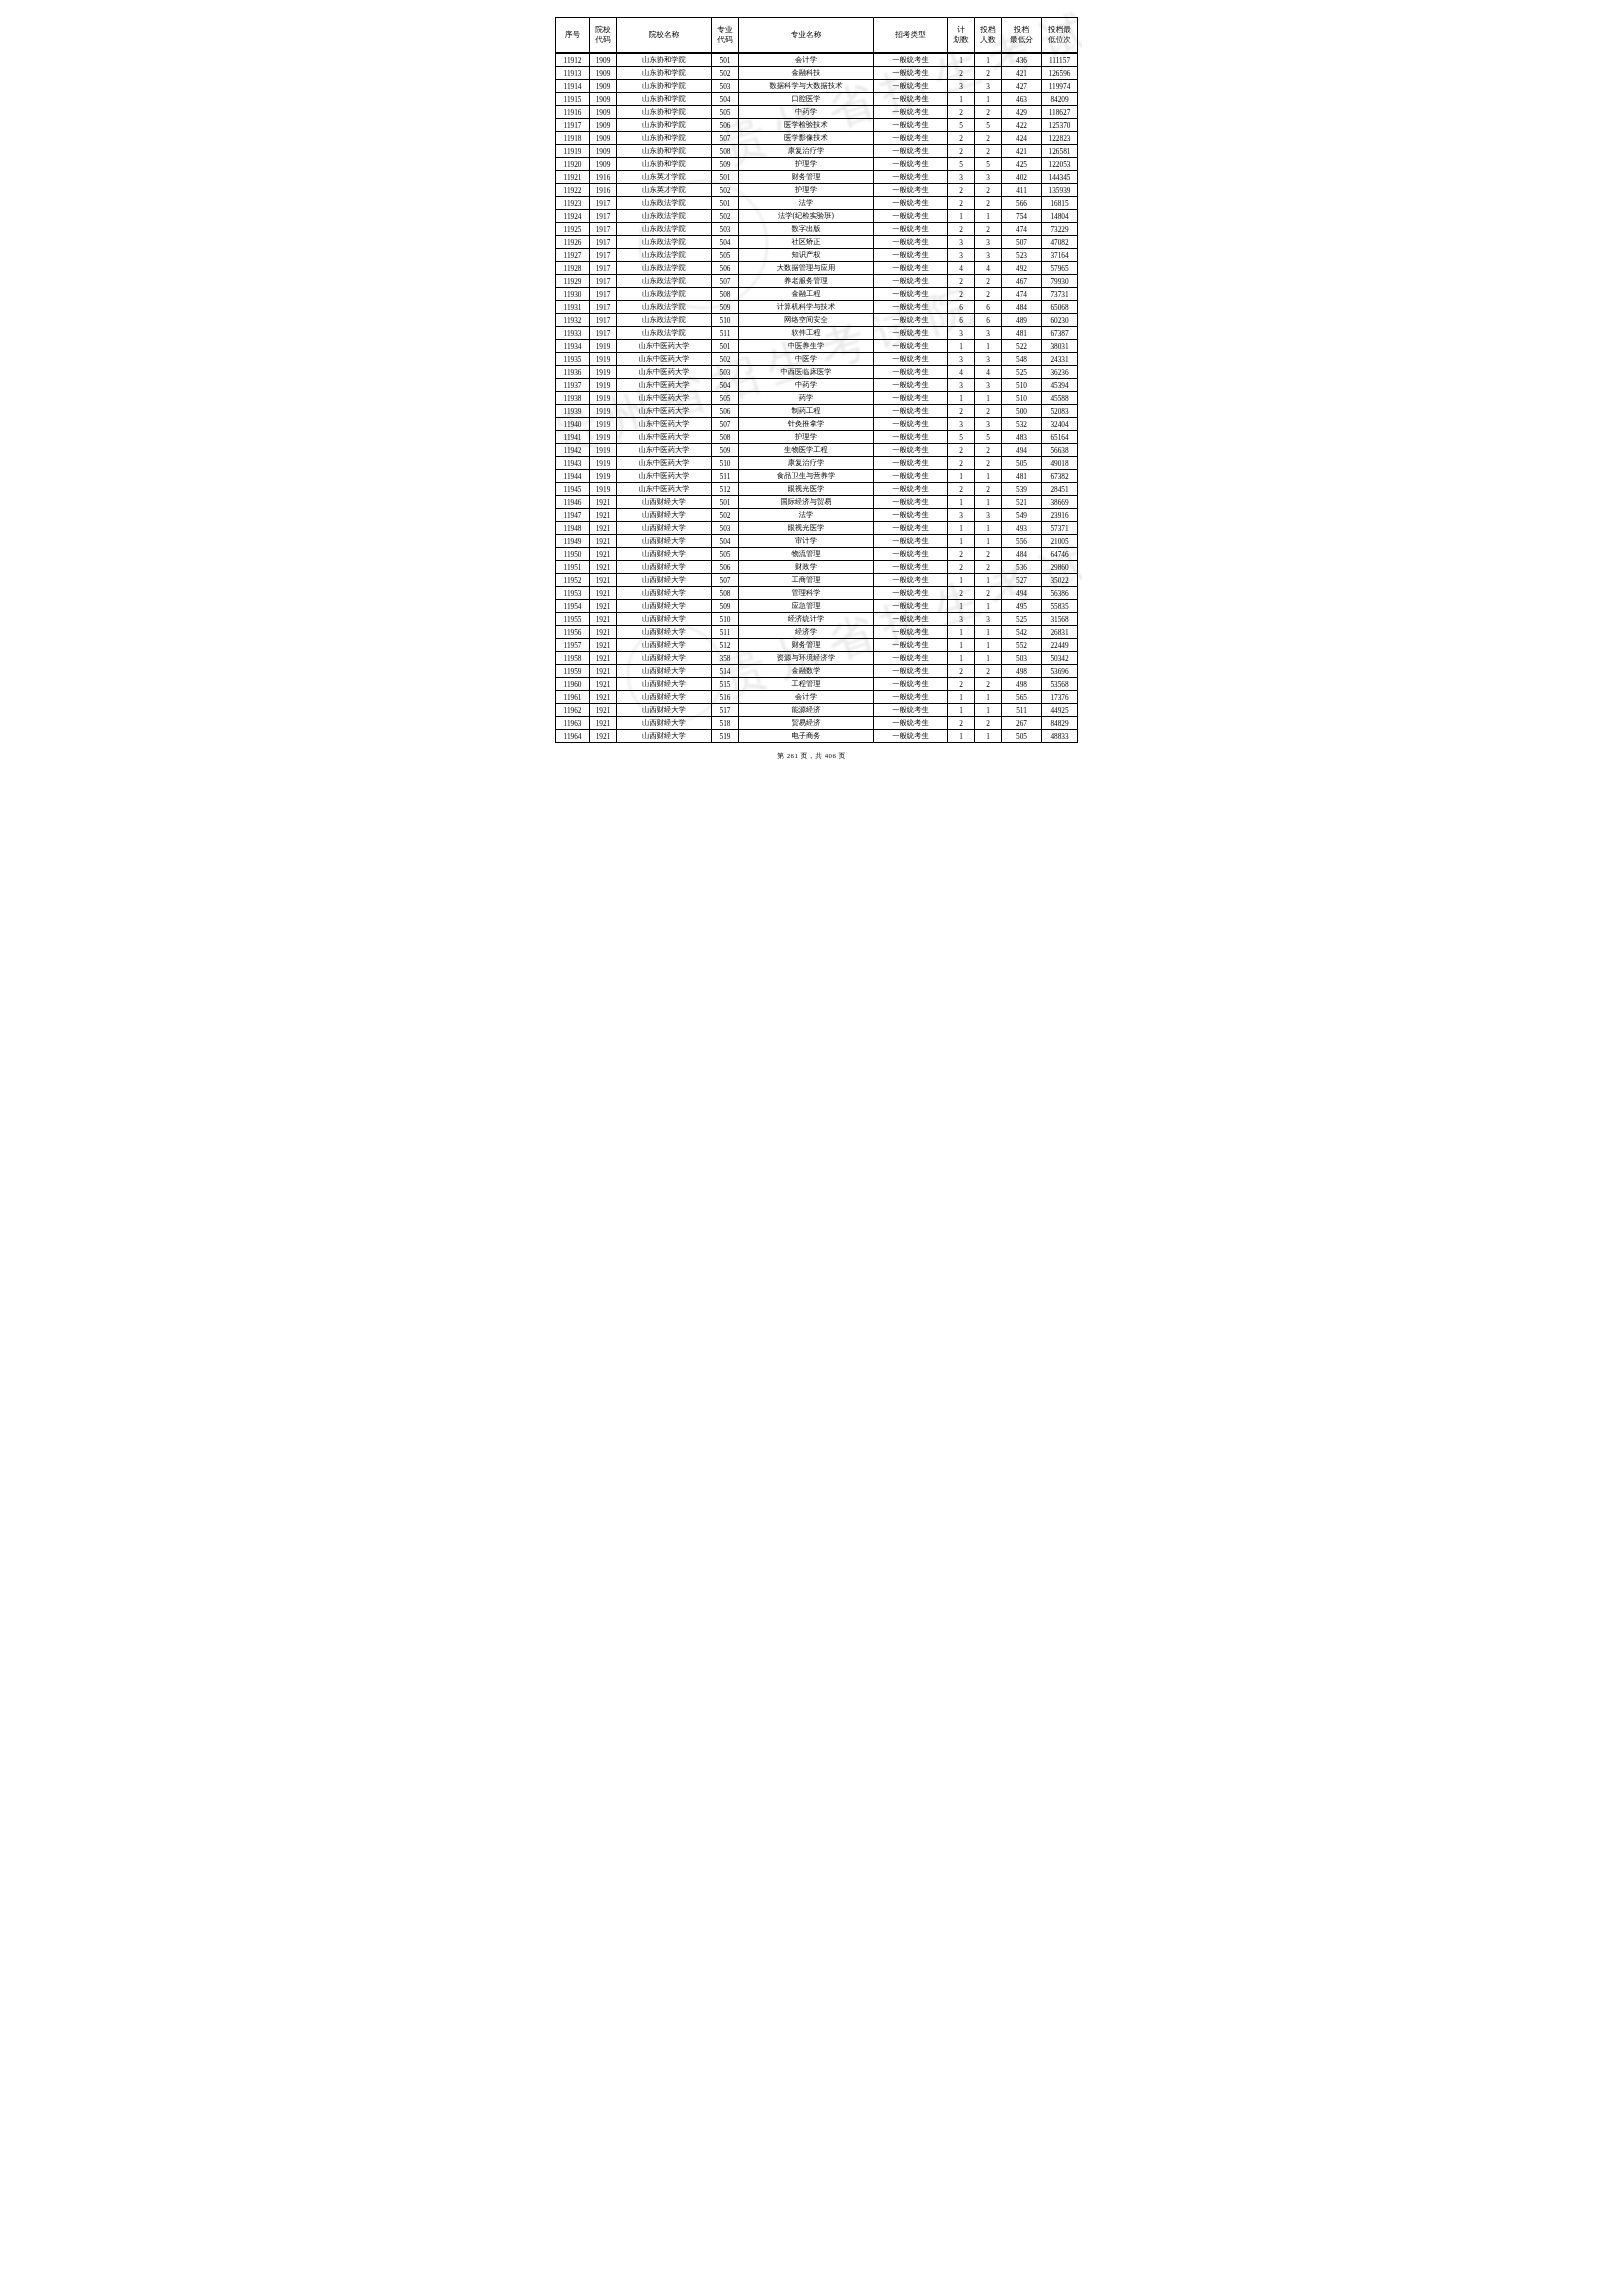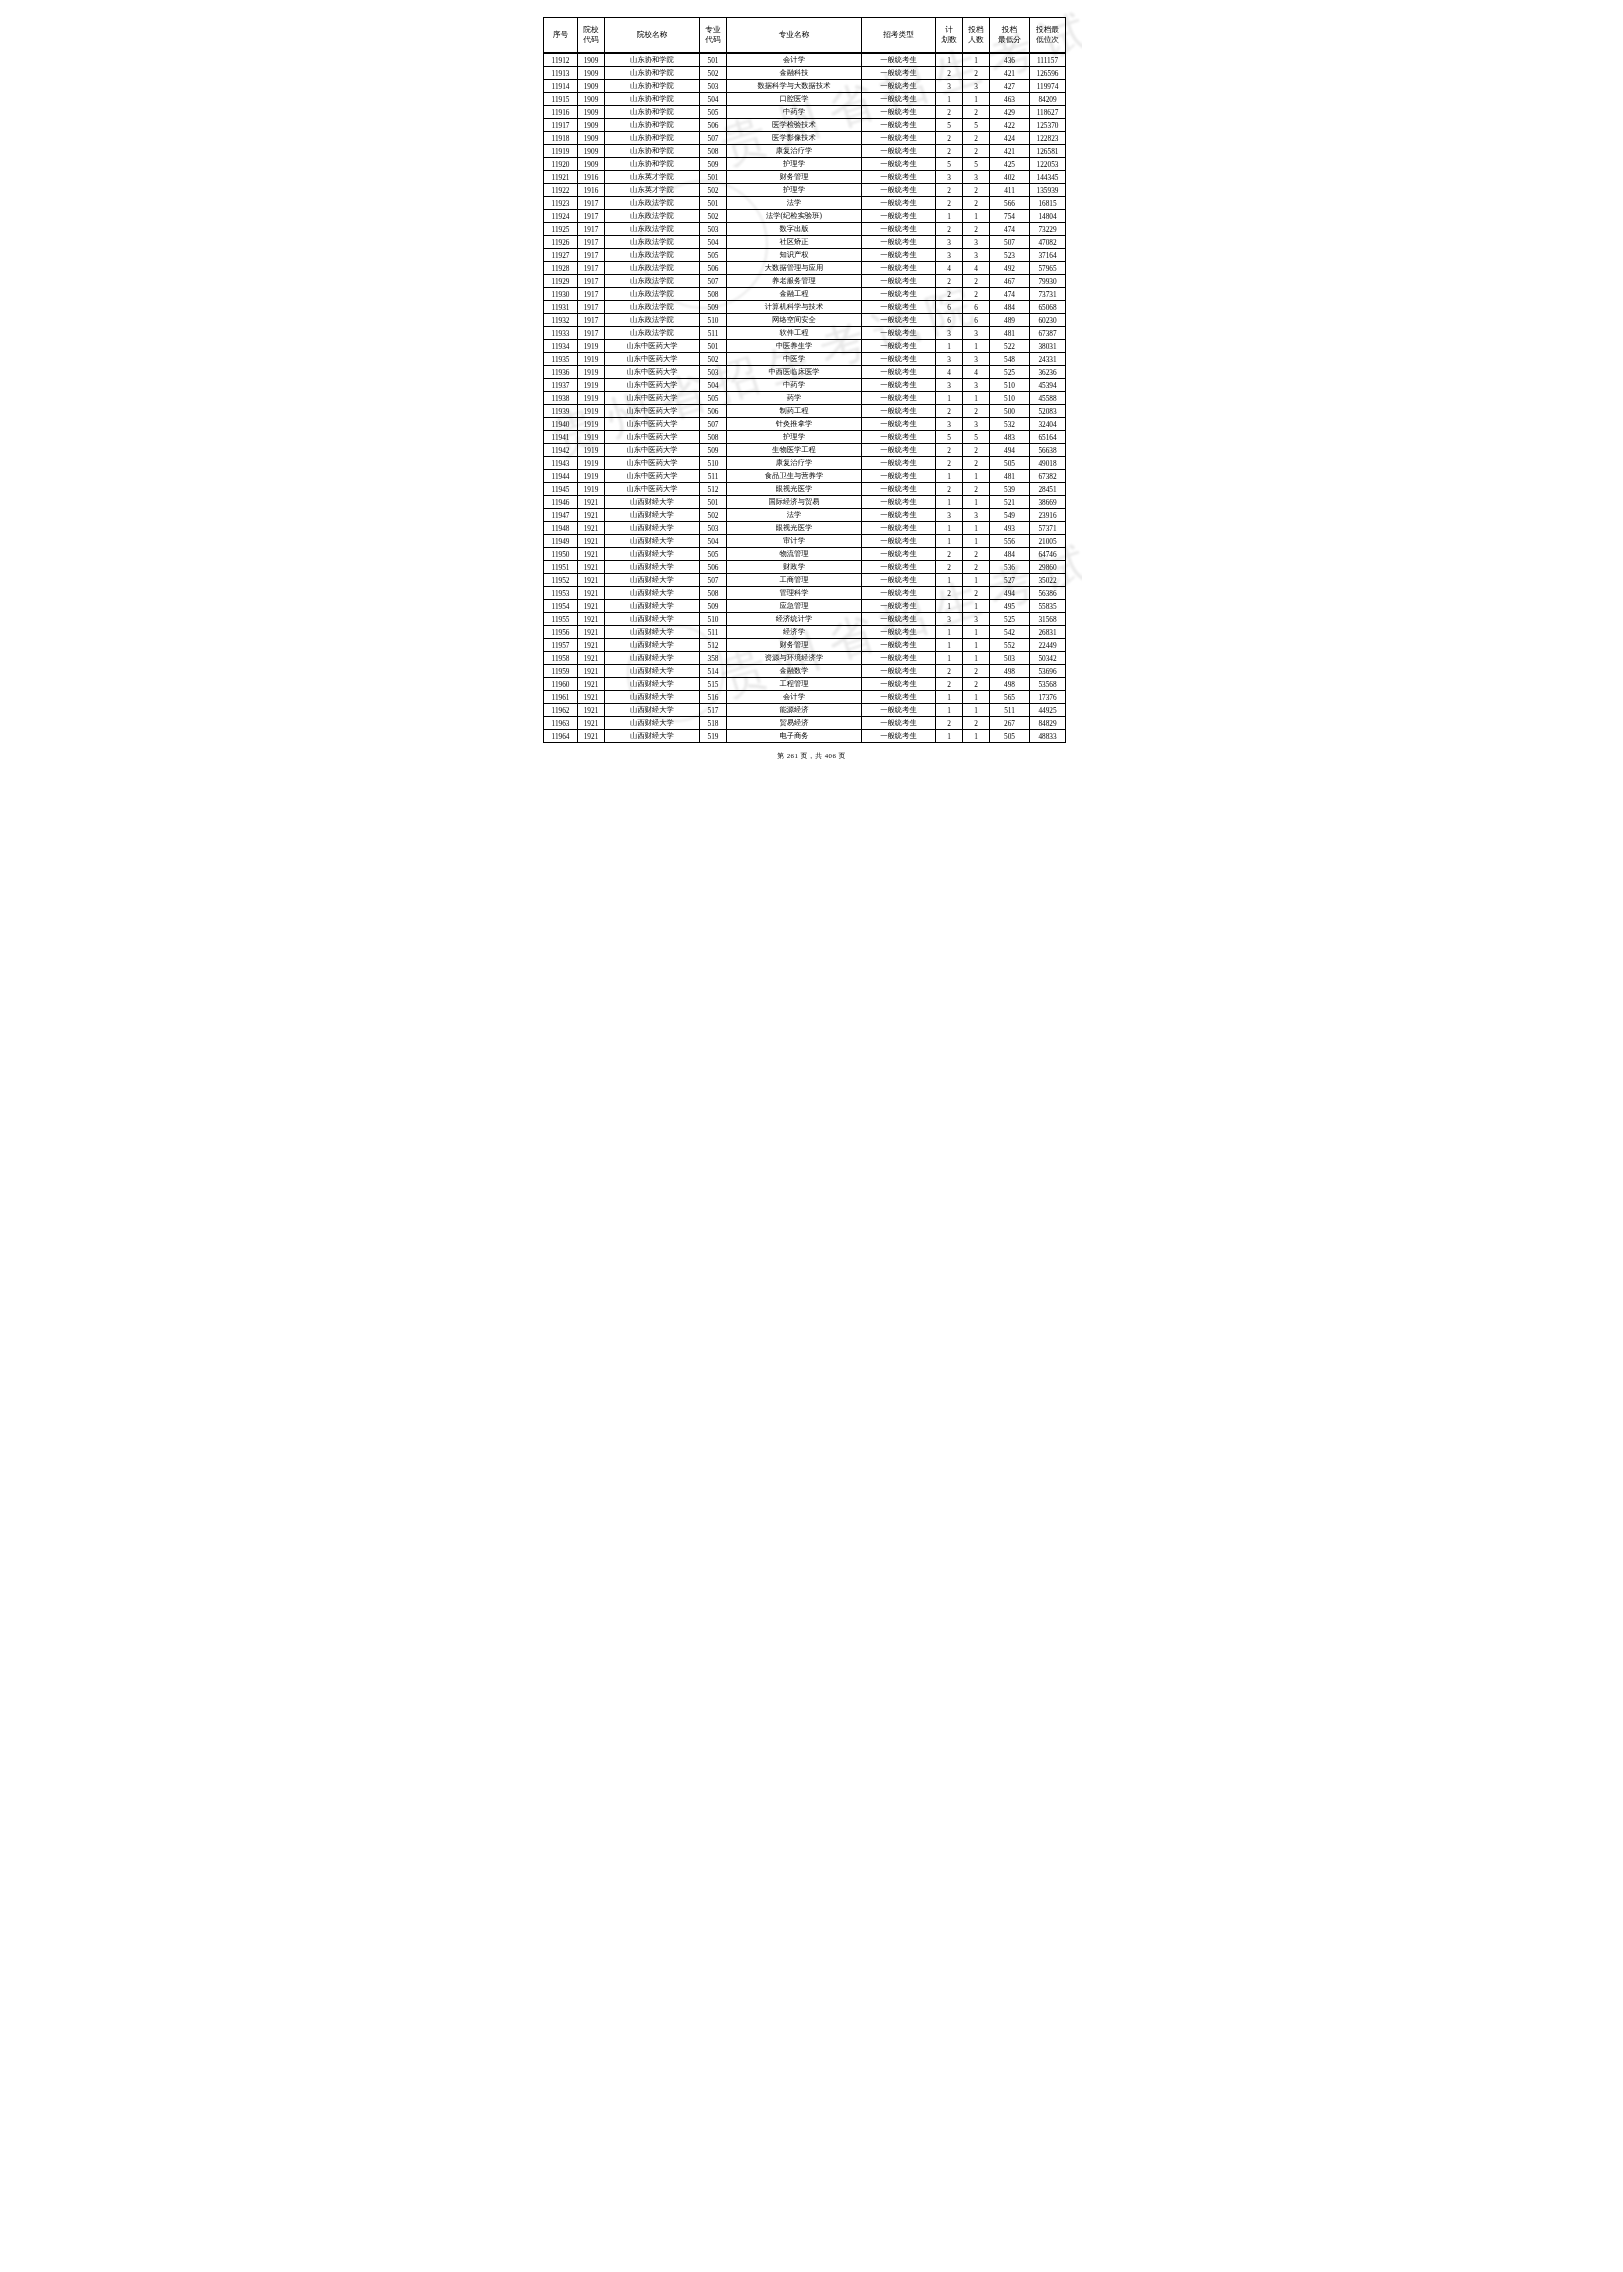--- a/index.html
+++ b/index.html
@@ -41,21 +41,21 @@
     border-radius: 50%;
     pointer-events: none;
     filter: blur(0.9px);
     z-index: 1;
   }
   .wm-c1 { left: 98px; top: 180px;  width: 125px; height: 125px; }
   .wm-c2 { left: 86px; top: 625px; width: 93px; height: 93px; }
   
   .table-wrap {
     position: absolute;
-    left: 2px;
+    left: 14px;
     top: 17.3px;
     z-index: 2;
   }
   table.admission {
     border-collapse: collapse;
     table-layout: fixed;
     width: 522px;
     background: transparent;
   }
   table.admission th,

